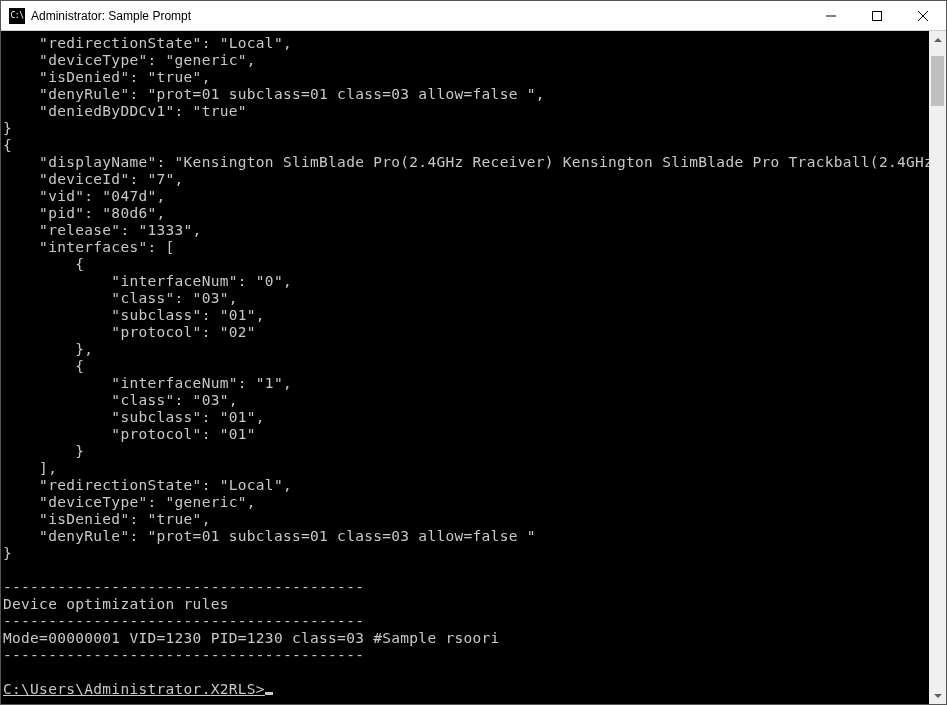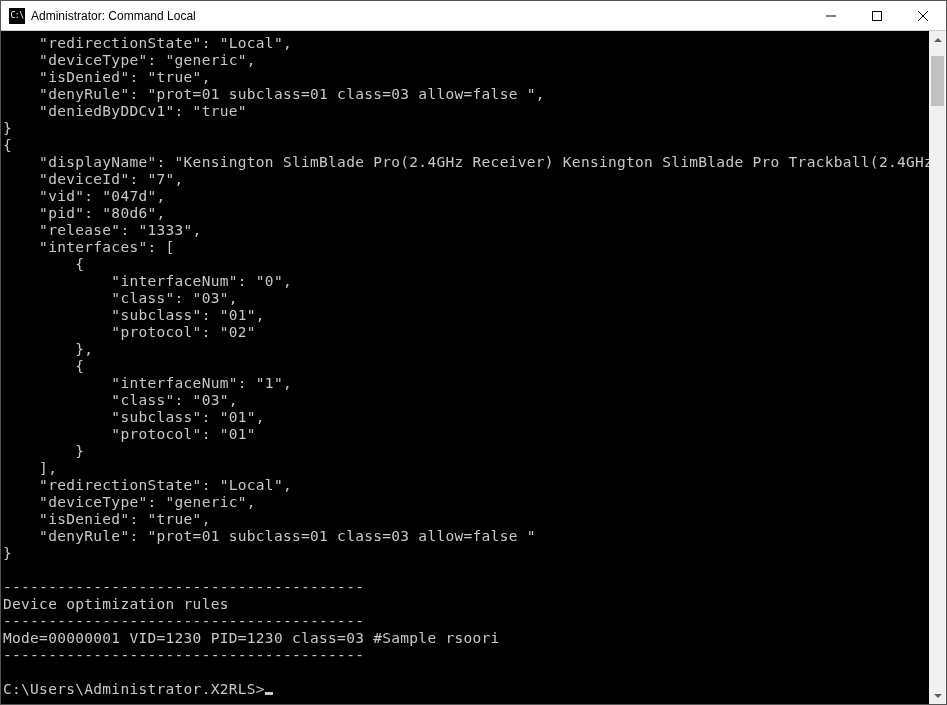--- a/index.html
+++ b/index.html
@@ -92,28 +92,29 @@
       display: inline-block;
       width: 8px;
       height: 3px;
       background: #c8c8c8;
       vertical-align: baseline;
       position: relative;
       top: 1px;
     }
     .prompt-line {
       display: inline;
+      text-decoration: underline;
     }
   </style>
 </head>
 <body>
 
 <div class="titlebar">
   <div class="titlebar-icon">C:\</div>
-  <div class="titlebar-title">Administrator: Command Local</div>
+  <div class="titlebar-title">Administrator: Sample Prompt</div>
   <div class="titlebar-spacer"></div>
   <div class="win-btn">
     <svg viewBox="0 0 10 10">
         <line x1="0" y1="5" x2="10" y2="5" stroke="#000" stroke-width="1"></line>
       </svg>
   </div>
   <div class="win-btn">
     <svg viewBox="0 0 10 10">
         <rect x="0.5" y="0.5" width="9" height="9" fill="none" stroke="#000" stroke-width="1"></rect>
       </svg>

